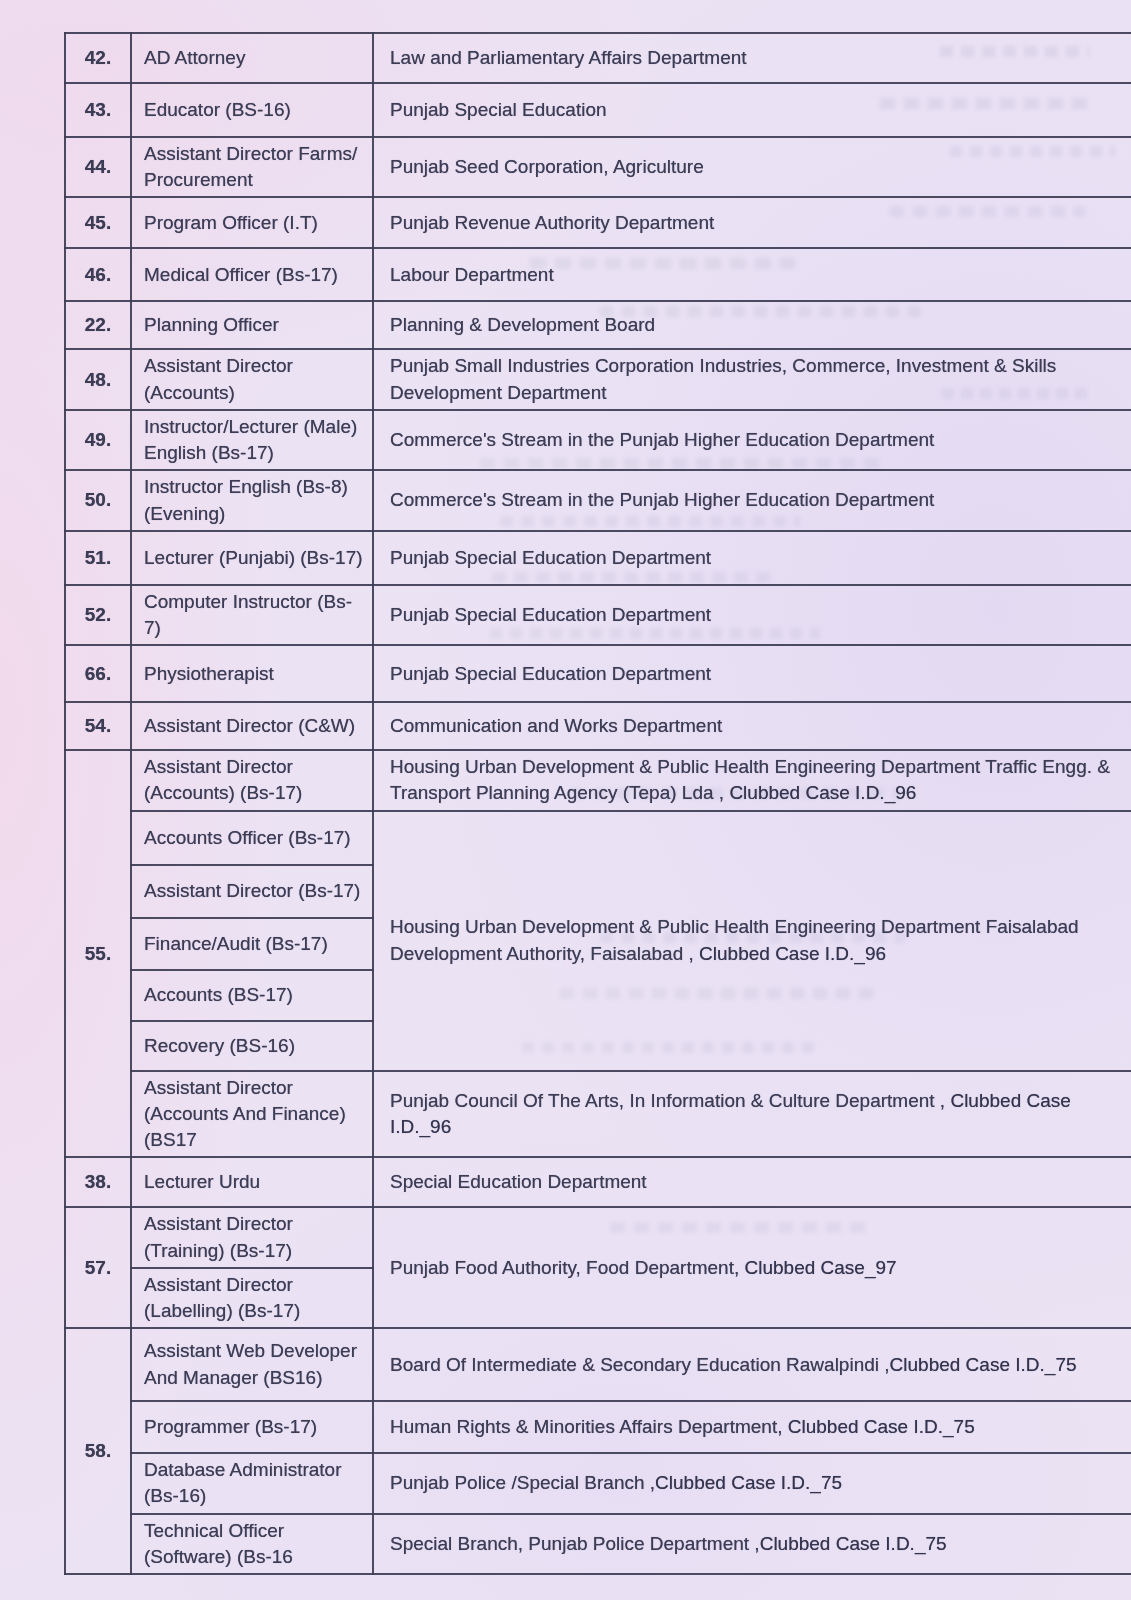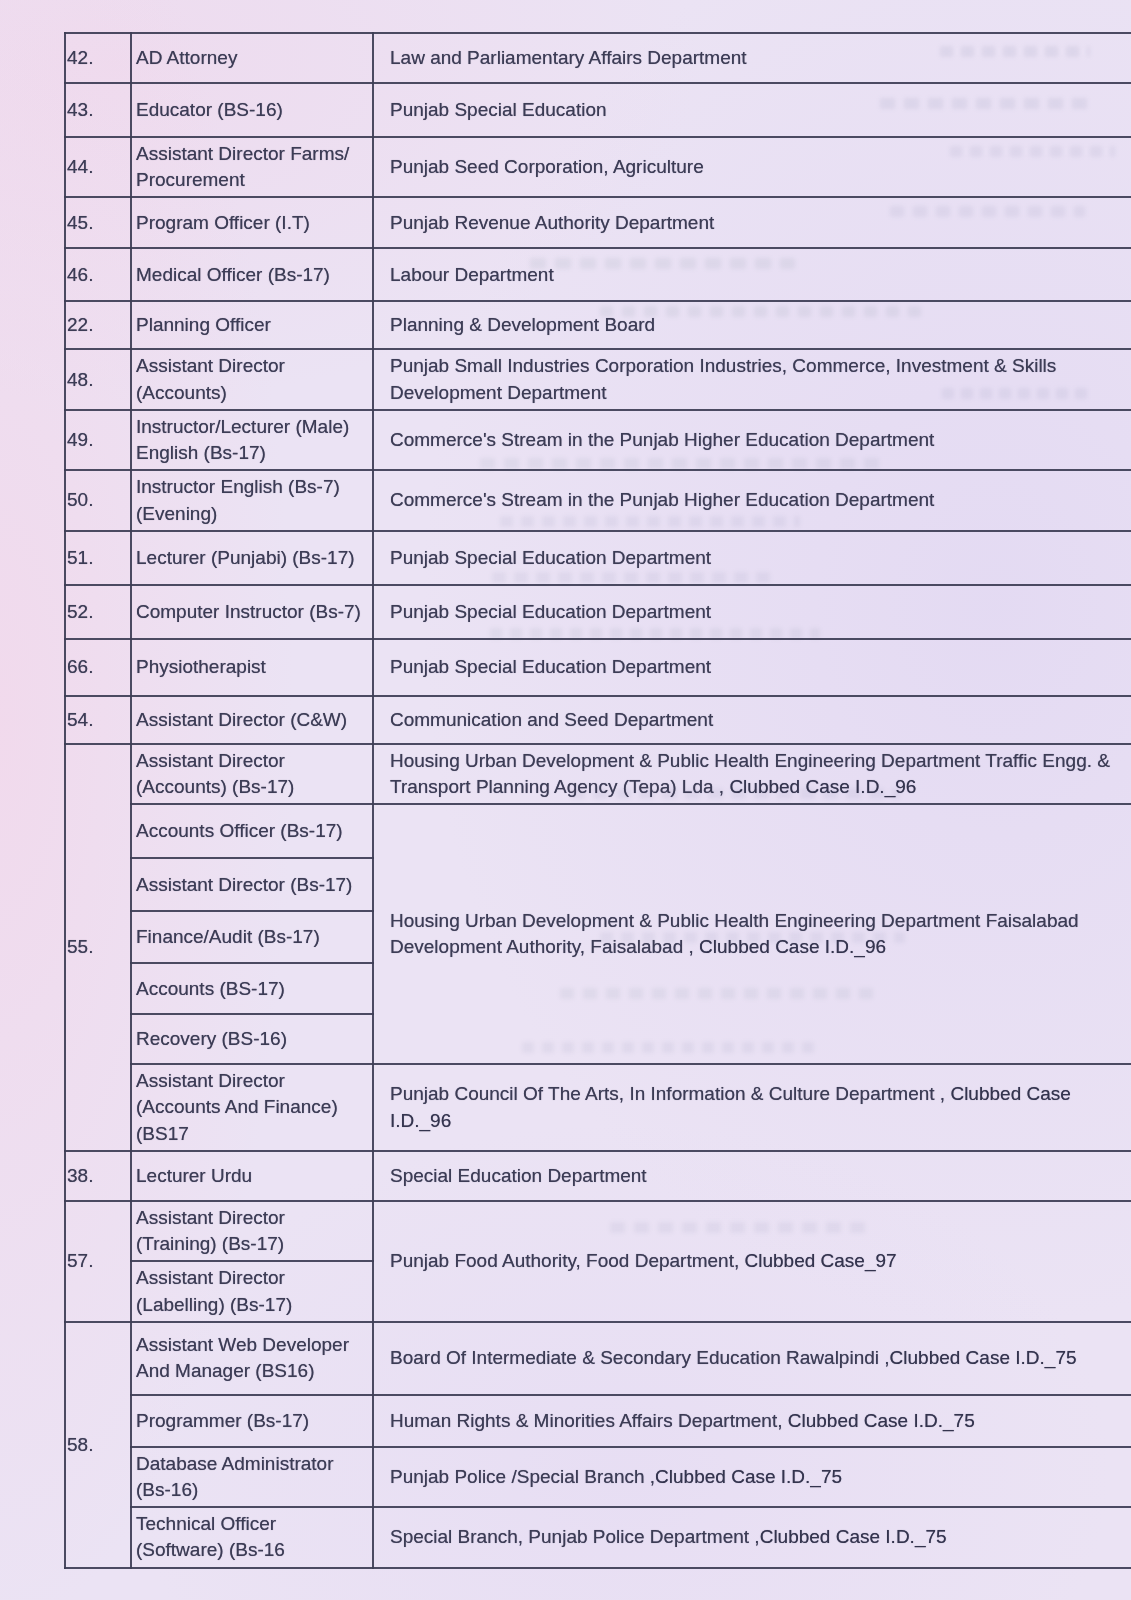--- a/index.html
+++ b/index.html
@@ -67,26 +67,26 @@
     vertical-align:middle;
     font-size:19px;
     line-height:1.38;
     color:var(--ink);
     text-shadow:0 0 .7px rgba(60,60,90,.75);
     overflow:hidden;
   }
   col.c-num{width:66px;}
   col.c-pos{width:242px;}
   td.num{
-    text-align:left;
-    font-weight:400;
+    text-align:center;
+    font-weight:700;
     font-size:19px;
     margin-top:29px;
   }
-  td.pos{padding:3px 8px 3px 4px;}
+  td.pos{padding:3px 8px 3px 12px;}
   td.dept{padding:3px 12px 3px 16px;}
   td.dept .b, .b{font-weight:400; color:#34344e;}
 </style>
 </head>
 <body>
 
 <div class="ghosts"></div>
 
 <table class="doc">
   <colgroup>
@@ -130,42 +130,42 @@
     <td class="pos">Assistant Director (Accounts)</td>
     <td class="dept"><span>Punjab Small Industries Corporation Industries, Commerce, Investment &amp; Skills Development Department</span></td>
   </tr>
   <tr style="height:53px">
     <td class="num">49.</td>
     <td class="pos">Instructor/Lecturer (Male) English (Bs-17)</td>
     <td class="dept"><span>Commerce's Stream in the Punjab Higher Education Department</span></td>
   </tr>
   <tr style="height:52px">
     <td class="num">50.</td>
-    <td class="pos">Instructor English (Bs-7) (Evening)</td>
+    <td class="pos">Instructor English (Bs-8) (Evening)</td>
     <td class="dept"><span>Commerce's Stream in the Punjab Higher Education Department</span></td>
   </tr>
   <tr style="height:54px">
     <td class="num">51.</td>
     <td class="pos">Lecturer (Punjabi) (Bs-17)</td>
     <td class="dept"><span>Punjab Special Education Department</span></td>
   </tr>
   <tr style="height:54px">
     <td class="num">52.</td>
     <td class="pos">Computer Instructor (Bs-7)</td>
     <td class="dept"><span>Punjab Special Education Department</span></td>
   </tr>
   <tr style="height:57px">
     <td class="num">66.</td>
     <td class="pos">Physiotherapist</td>
     <td class="dept"><span>Punjab Special Education Department</span></td>
   </tr>
   <tr style="height:48px">
     <td class="num">54.</td>
     <td class="pos">Assistant Director (C&amp;W)</td>
-    <td class="dept"><span>Communication and Seed Department</span></td>
+    <td class="dept"><span>Communication and Works Department</span></td>
   </tr>
 
   <tr style="height:58px">
     <td class="num" rowspan="7">55.</td>
     <td class="pos">Assistant Director (Accounts) (Bs-17)</td>
     <td class="dept"><span>Housing Urban Development &amp; Public Health Engineering Department Traffic Engg. &amp; Transport Planning Agency (Tepa) Lda , </span><span class="b">Clubbed Case I.D._96</span></td>
   </tr>
   <tr style="height:54px">
     <td class="pos">Accounts Officer (Bs-17)</td>
     <td class="dept" rowspan="5"><span>Housing Urban Development &amp; Public Health Engineering Department Faisalabad Development Authority, Faisalabad , </span><span class="b">Clubbed Case I.D._96</span></td>

